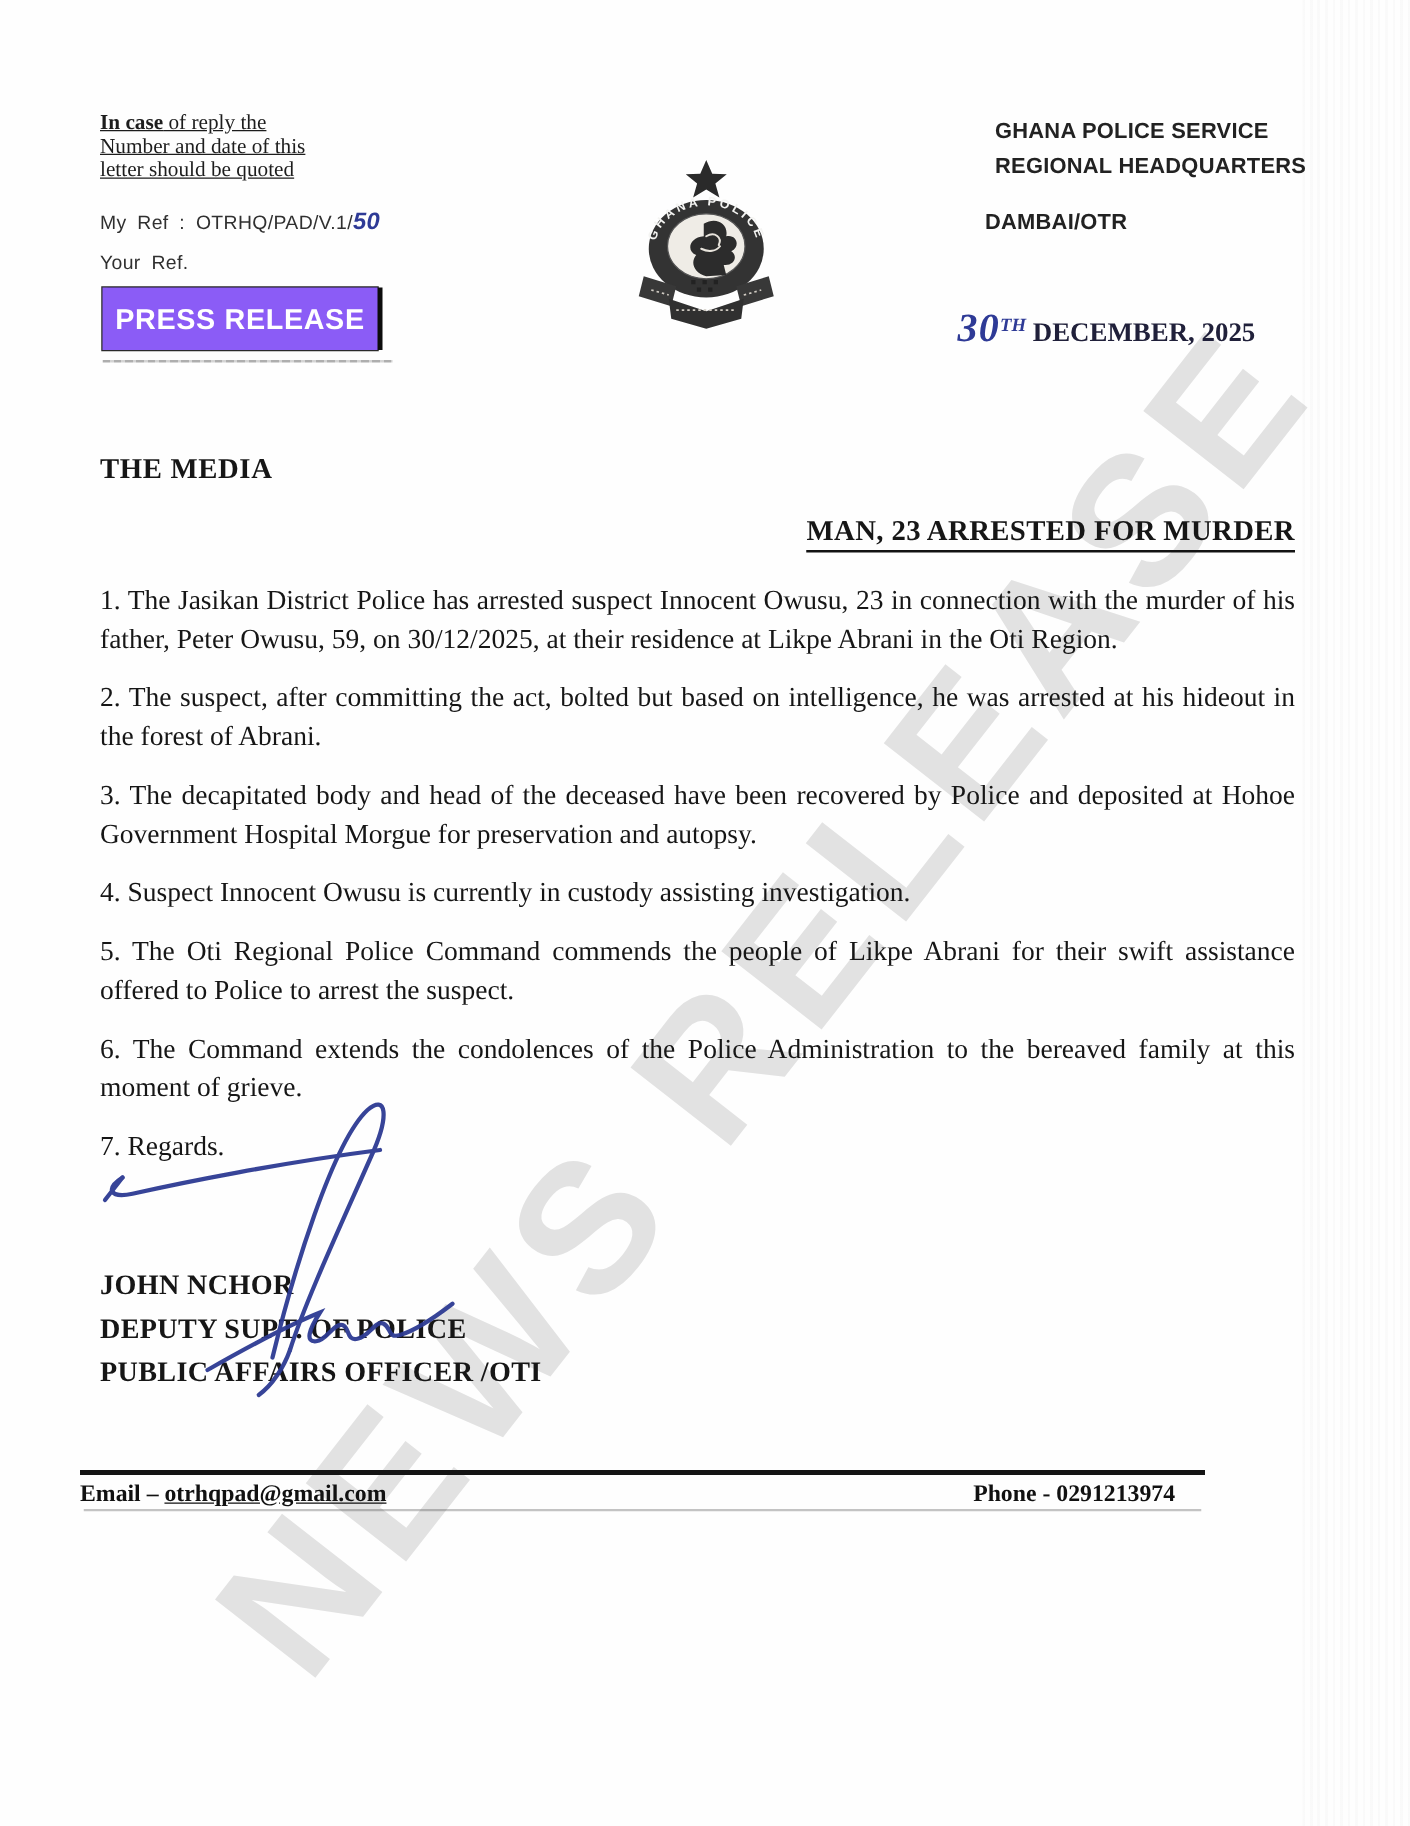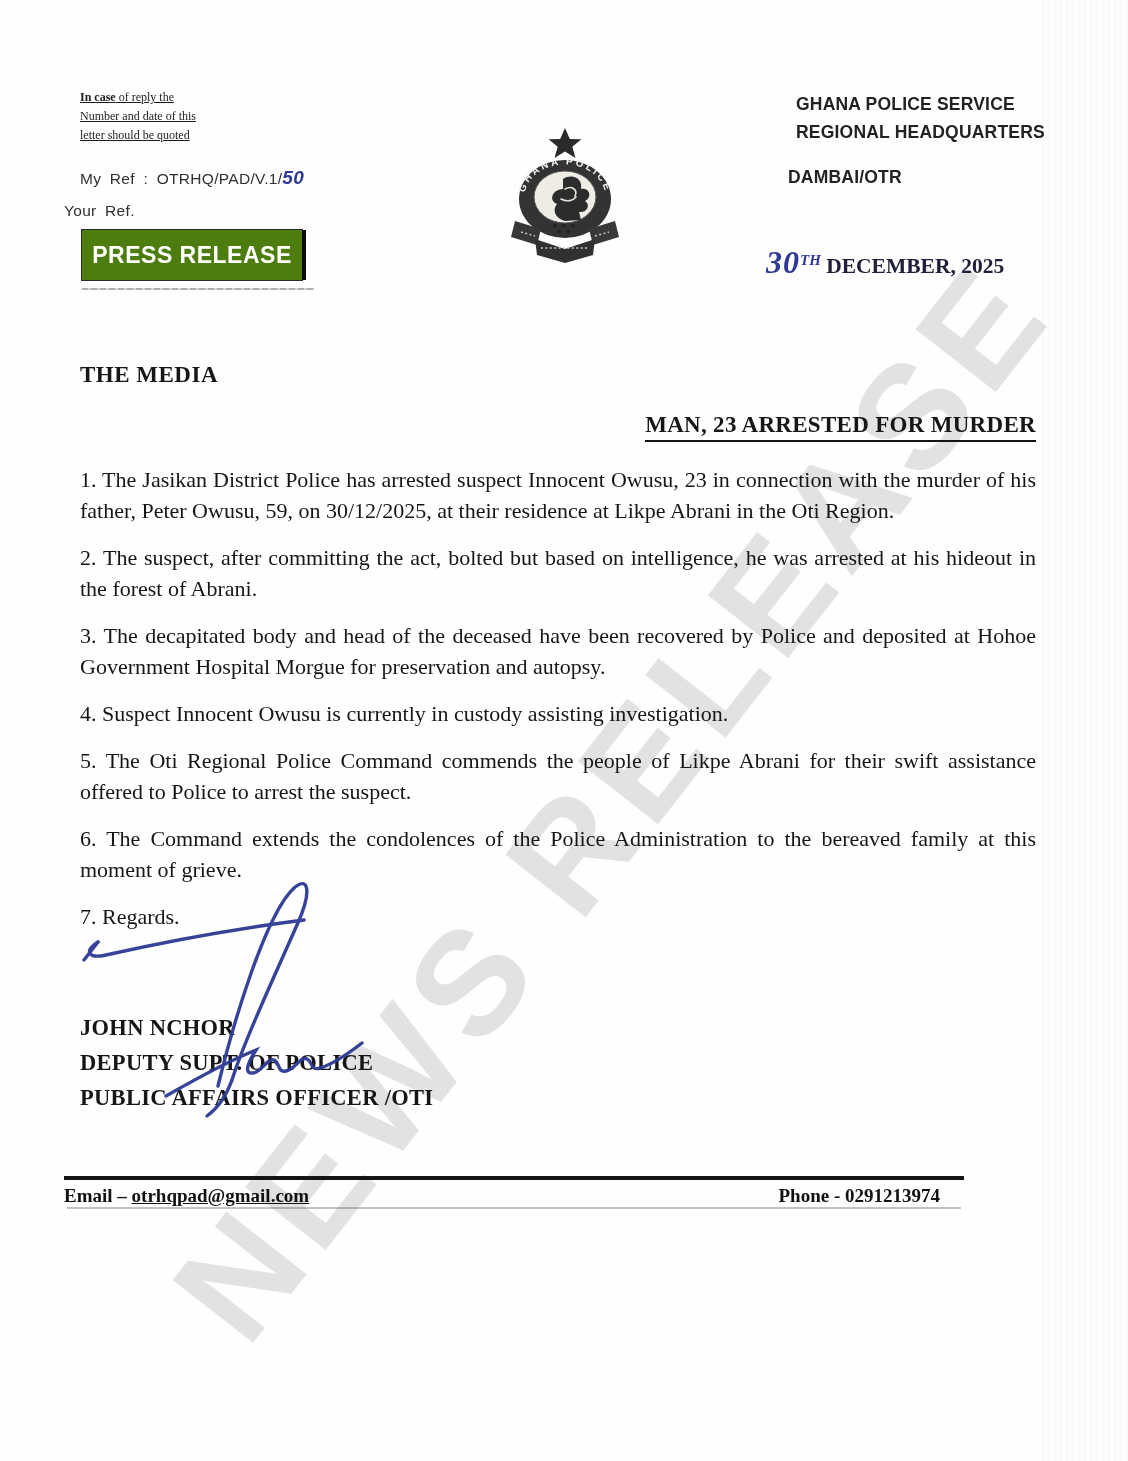--- a/index.html
+++ b/index.html
@@ -22,39 +22,39 @@
     transform:rotate(-52deg);
     font-family:"Liberation Sans", sans-serif;
     font-weight:700;font-size:148px;letter-spacing:11px;
     color:rgba(128,128,128,0.22);
     white-space:nowrap;text-align:center;
     pointer-events:none;user-select:none;
   }
   
   .ref-note{
     position:absolute;left:80px;top:88px;
-    font-size:12px;line-height:19px;color:#1d1d1d;
+    font-size:17px;line-height:19px;color:#1d1d1d;
   }
   .ref-note .line{text-decoration:underline;}
   .ref-note .b{font-weight:700;}
   .my-ref{
     position:absolute;left:80px;top:167px;
     font-family:"Liberation Sans", sans-serif;
     font-size:15.5px;color:#303030;letter-spacing:.3px;word-spacing:4px;text-align:center;
   }
   .hand{color:#2e3a96;font-style:italic;font-weight:700;}
   .my-ref .hand{font-size:19px;}
   .your-ref{
-    position:absolute;left:64px;top:202px;
+    position:absolute;left:80px;top:202px;
     font-family:"Liberation Sans", sans-serif;
     font-size:15.5px;color:#303030;letter-spacing:.3px;word-spacing:4px;
   }
   .press-box{
     position:absolute;left:82px;top:230px;width:220px;height:50px;
-    background:#4d7c0f;
+    background:#8b5cf6;
     display:flex;align-items:center;justify-content:center;
     box-shadow:4px 0 0 #0c0c0c, 0 0 0 1px #2a2a2a;
   }
   .press-box span{
     font-family:"Liberation Sans", sans-serif;
     color:#fff;font-weight:700;font-size:23px;letter-spacing:.5px;
   }
   .press-underline{
     position:absolute;left:82px;top:288px;width:232px;height:2px;
     background:repeating-linear-gradient(90deg,#9a9a9a 0 6px, #c9c9c9 6px 9px);

